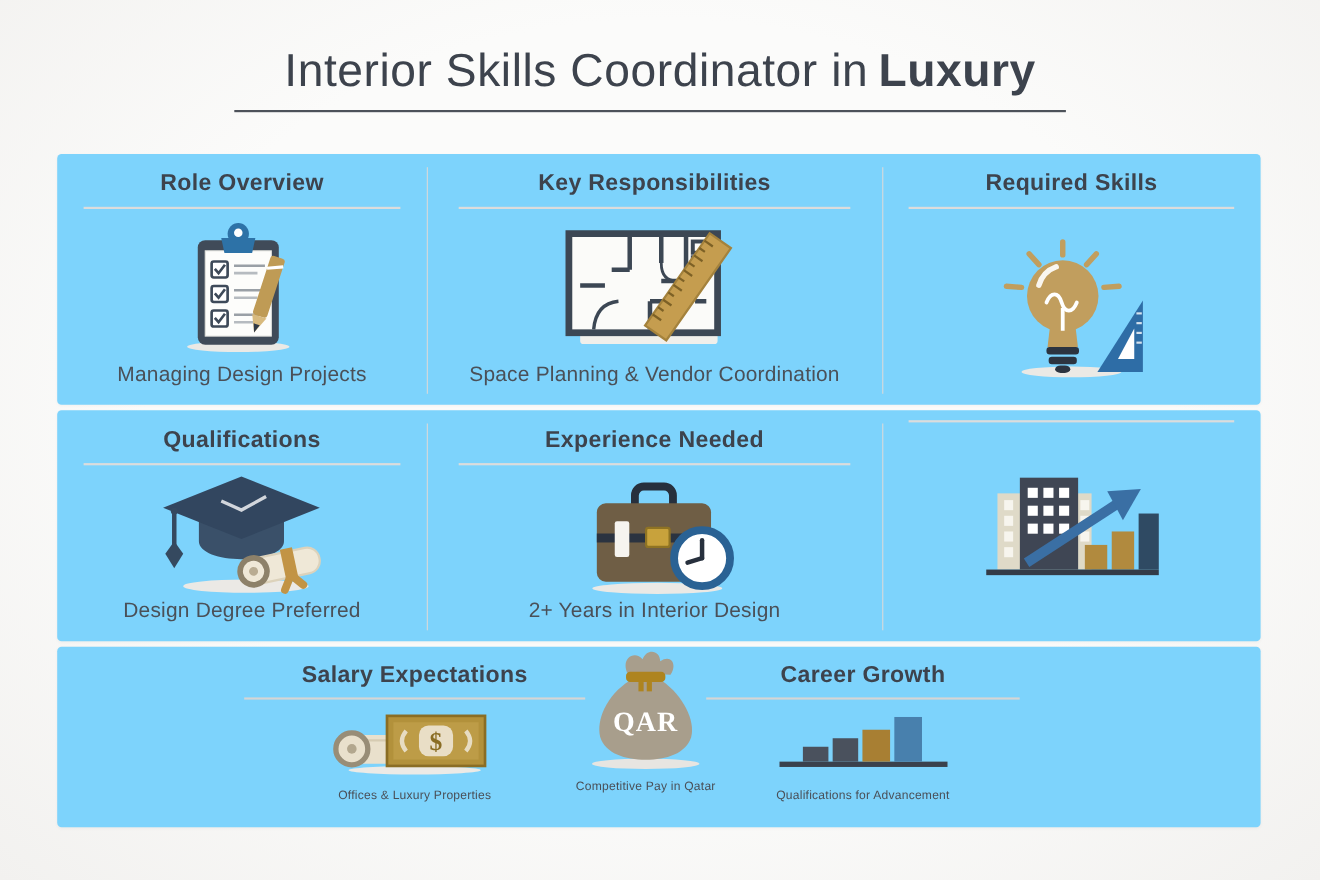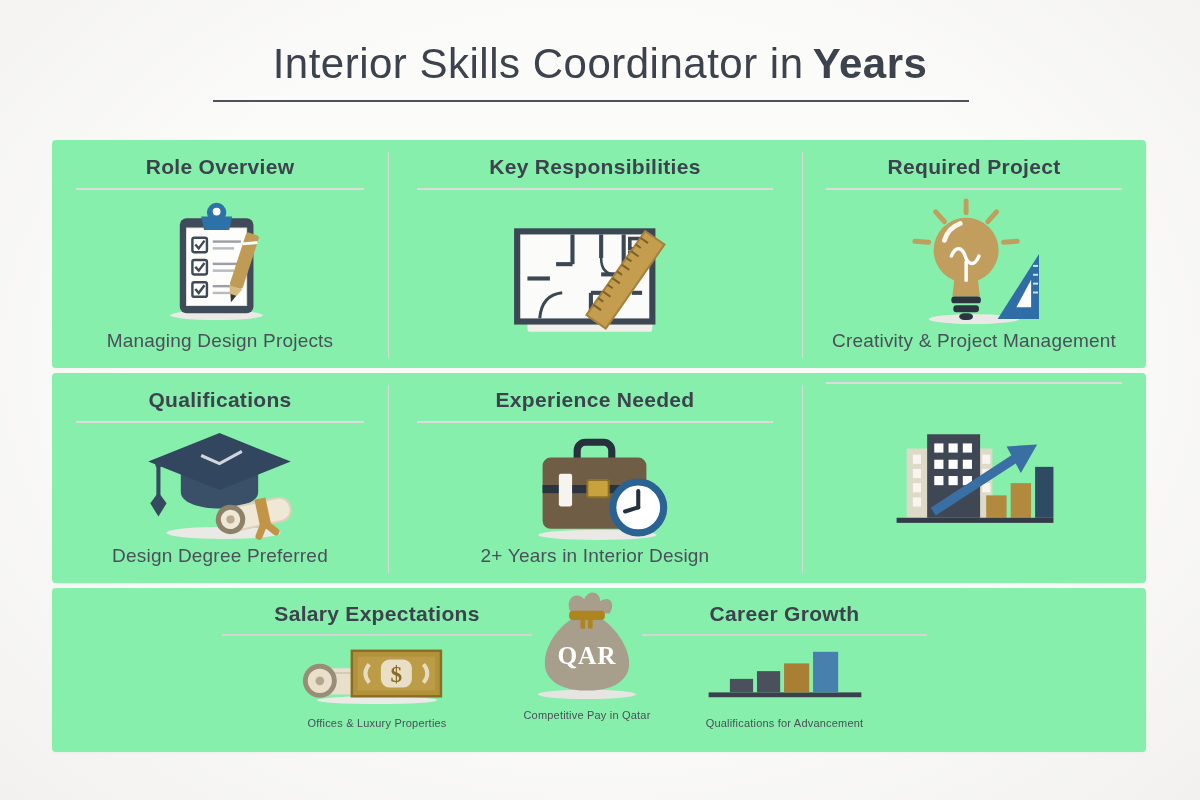--- a/index.html
+++ b/index.html
@@ -19,21 +19,21 @@
     white-space:nowrap;
   }
   .title .bold{ font-weight:700; margin-left:0.22em; }
   .title-underline{
     width:756px; height:2px; background:#4d525a; margin:12px auto 0;
     transform:translateX(-9px);
   }
 
   
   .row{
-    position:absolute; left:52px; width:1094px; background:#86efac;
+    position:absolute; left:52px; width:1094px; background:#7dd3fc;
     border-radius:4px; box-shadow:0 1px 3px rgba(0,0,0,0.035);
   }
   .row1{ top:140px; height:228px; }
   .row2{ top:373px; height:210px; }
   .row3{ top:588px; height:164px; }
 
   .row-grid{ display:grid; grid-template-columns:336px 414px 344px; height:100%; position:relative; }
   .vdivider{ position:absolute; top:12px; bottom:10px; width:1px; background:#d9d9d9; }
   .vd1{ left:336px; } .vd2{ left:750px; }
 
@@ -61,21 +61,21 @@
 
   svg text{ font-family:"Liberation Serif", serif; }
 </style>
 </head>
 <body>
 
 <div class="stage">
 
   <div class="title-wrap">
     <div class="title">
-      <span>Interior Skills Coordinator in</span><span class="bold">Years</span>
+      <span>Interior Skills Coordinator in</span><span class="bold">Luxury</span>
     </div>
     <div class="title-underline"></div>
   </div>
 
   <div class="row row1">
     <div class="row-grid">
       <div class="vdivider vd1"></div>
       <div class="vdivider vd2"></div>
 
       <div class="card">
@@ -151,24 +151,25 @@
                 <line x1="-11" y1="48" x2="-5" y2="48"></line>
                 <line x1="-11" y1="56" x2="-2" y2="56"></line>
                 <line x1="-11" y1="64" x2="-5" y2="64"></line>
                 <line x1="-11" y1="72" x2="-2" y2="72"></line>
                 <line x1="-11" y1="80" x2="-5" y2="80"></line>
                 <line x1="-11" y1="88" x2="-2" y2="88"></line>
               </g>
             </g>
           </svg>
         </div>
-      </div>
-
-      <div class="card">
-        <div class="card-head">Required Project</div>
+        <div class="caption">Space Planning &amp; Vendor Coordination</div>
+      </div>
+
+      <div class="card">
+        <div class="card-head">Required Skills</div>
         <div class="head-line"></div>
         <div class="icon-box">
           <svg width="142" height="130" viewBox="0 0 140 132">
             <ellipse cx="70" cy="126" rx="46" ry="5" fill="#ebe9e5"></ellipse>
             <polygon points="94,126 136,126 136,60" fill="#2e6da6"></polygon>
             <polygon points="113,114 128,114 128,86" fill="#ffffff"></polygon>
             <g stroke="#ffffff" stroke-width="2" opacity="0.8">
               <line x1="130" y1="72" x2="135" y2="72"></line>
               <line x1="130" y1="81" x2="135" y2="81"></line>
               <line x1="130" y1="90" x2="135" y2="90"></line>
@@ -184,21 +185,20 @@
             <circle cx="62" cy="56" r="33" fill="#c19e5e"></circle>
             <path d="M50,86 L48,103 L76,103 L74,86 Z" fill="#c19e5e"></path>
             <path d="M40,46 a26,26 0 0 1 16,-17" stroke="#ffffff" stroke-width="5" stroke-linecap="round" fill="none" opacity="0.9"></path>
             <path d="M47,62 c4,-10 11,-10 14,0 c3,10 10,10 14,0" stroke="#ffffff" stroke-width="3.5" fill="none" stroke-linecap="round"></path>
             <line x1="62" y1="67" x2="62" y2="88" stroke="#ffffff" stroke-width="3.5"></line>
             <rect x="47" y="103" width="30" height="7" rx="3" fill="#2c3440"></rect>
             <rect x="49" y="112" width="26" height="7" rx="3" fill="#2c3440"></rect>
             <rect x="55" y="120" width="14" height="7" rx="5" fill="#2c3440"></rect>
           </svg>
         </div>
-        <div class="caption">Creativity &amp; Project Management</div>
       </div>
     </div>
   </div>
 
   <div class="row row2">
     <div class="row-grid">
       <div class="vdivider vd1"></div>
       <div class="vdivider vd2"></div>
 
       <div class="card">

